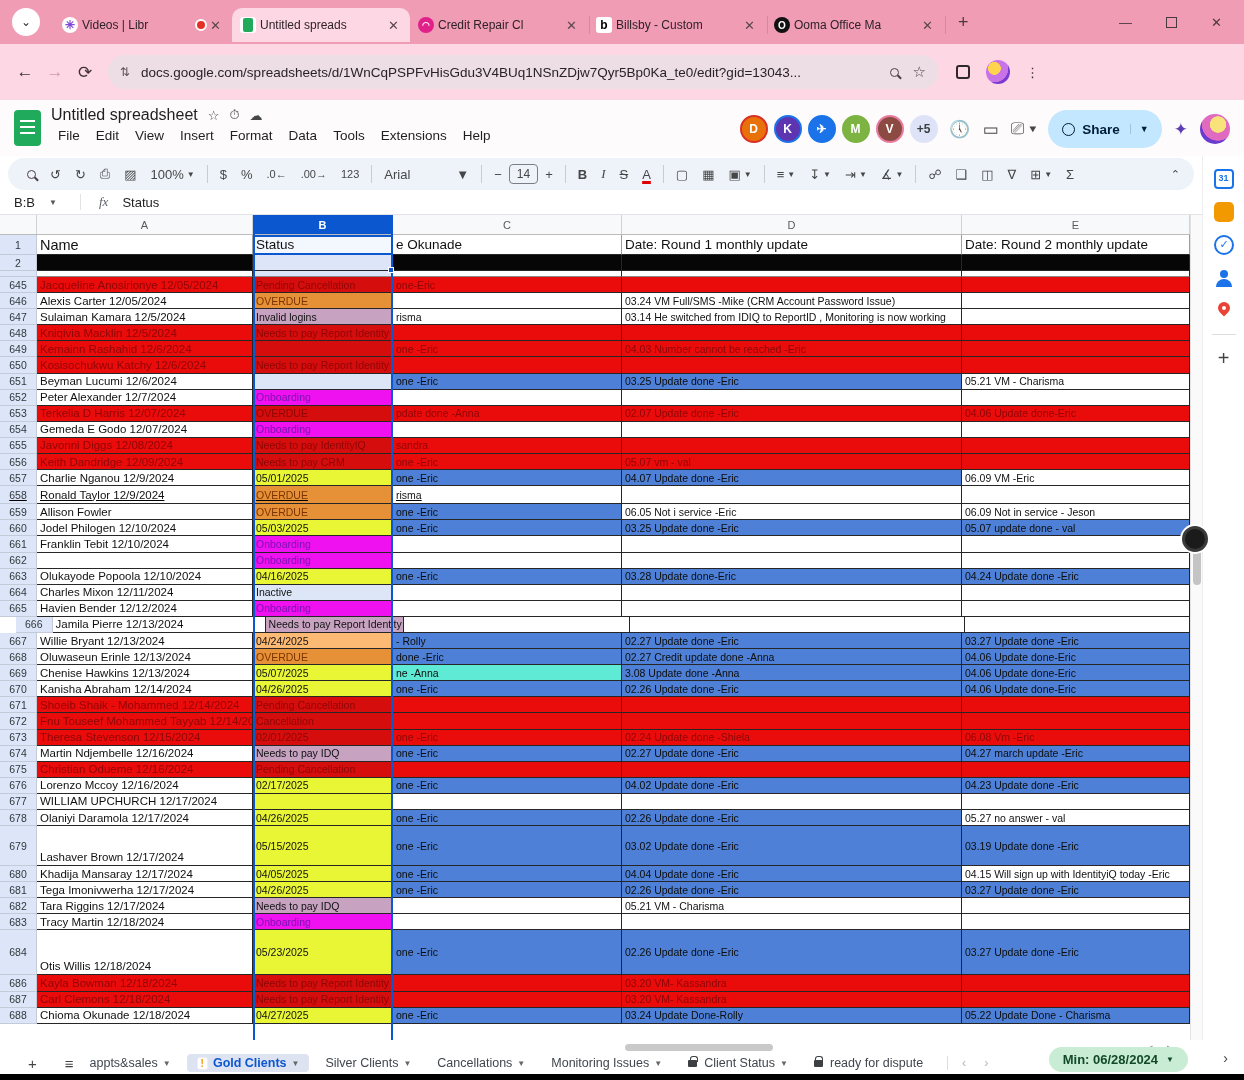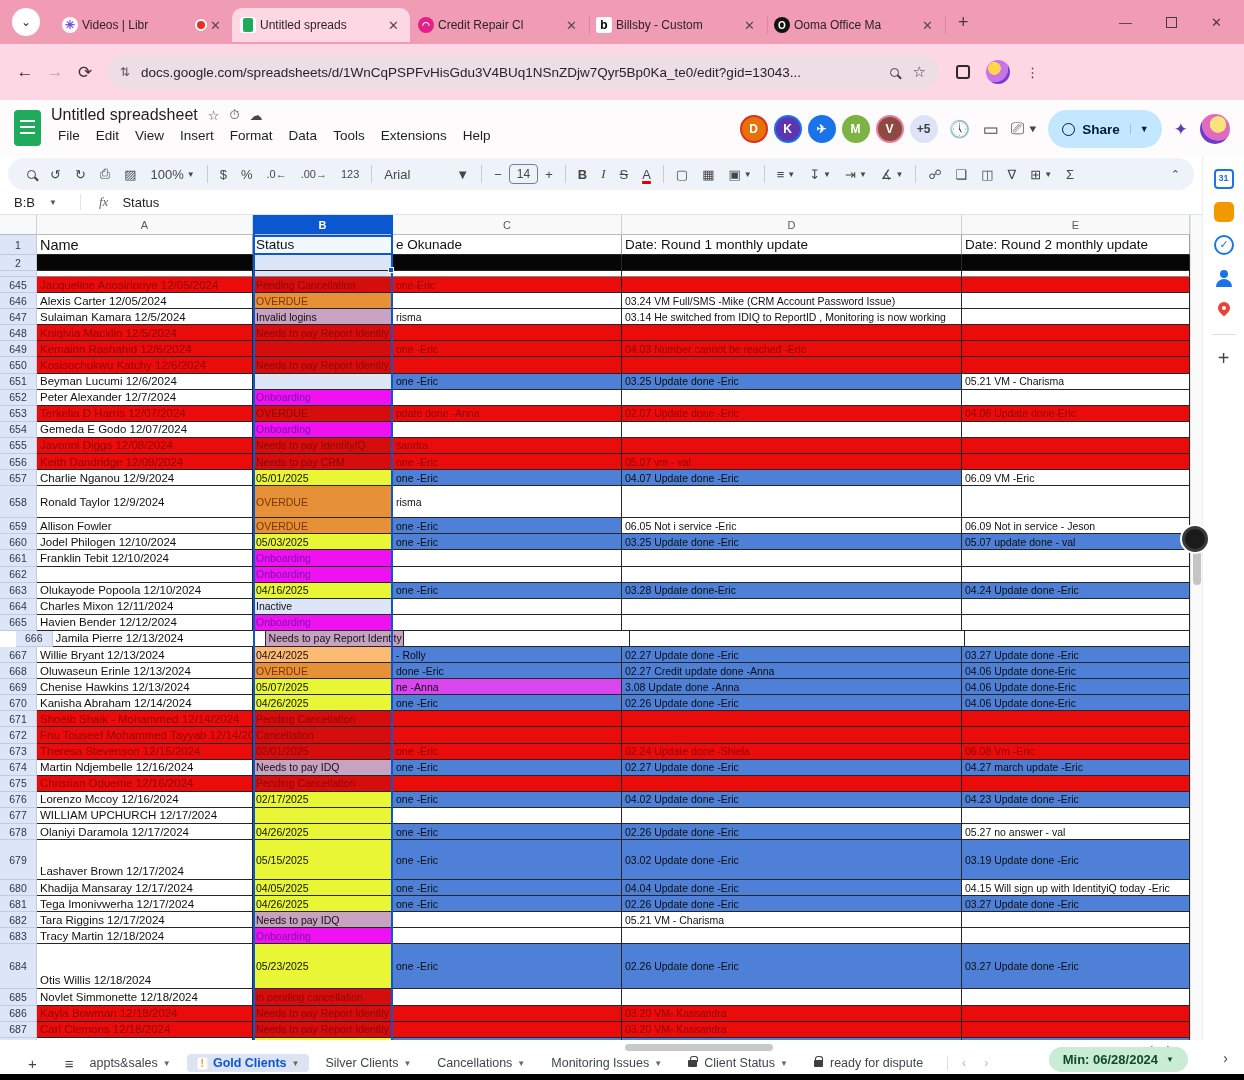--- a/index.html
+++ b/index.html
@@ -459,21 +459,21 @@
           <div class="cell cw5" style="background: rgb(234, 11, 11); color: rgb(143, 6, 6);"></div>
         </div>
         <div class="grow" style="height: 16.1px;">
           <div class="rn">657</div>
           <div class="cell cw1 namecell" style="background: rgb(255, 255, 255); color: rgb(17, 17, 17); font-size: 11.5px;">Charlie Nganou 12/9/2024</div>
           <div class="cell cw2" style="background: rgb(233, 246, 54); color: rgb(17, 17, 17);">05/01/2025</div>
           <div class="cell cw3" style="background: rgb(77, 128, 214); color: rgb(13, 13, 13);">one -Eric</div>
           <div class="cell cw4" style="background: rgb(77, 128, 214); color: rgb(13, 13, 13);">04.07 Update done -Eric</div>
           <div class="cell cw5" style="background: rgb(255, 255, 255); color: rgb(17, 17, 17);">06.09 VM -Eric</div>
         </div>
-        <div class="grow" style="height: 32px;">
+        <div class="grow" style="height: 18px; text-decoration: underline;">
           <div class="rn">658</div>
           <div class="cell cw1 namecell" style="background: rgb(255, 255, 255); color: rgb(17, 17, 17); font-size: 11.5px;">Ronald Taylor 12/9/2024</div>
           <div class="cell cw2" style="background: rgb(230, 145, 56); color: rgb(126, 52, 0);">OVERDUE</div>
           <div class="cell cw3" style="background: rgb(255, 255, 255); color: rgb(17, 17, 17);">risma</div>
           <div class="cell cw4" style="background: rgb(255, 255, 255); color: rgb(17, 17, 17);"></div>
           <div class="cell cw5" style="background: rgb(255, 255, 255); color: rgb(17, 17, 17);"></div>
         </div>
         <div class="grow" style="height: 16.1px;">
           <div class="rn">659</div>
           <div class="cell cw1 namecell" style="background: rgb(255, 255, 255); color: rgb(17, 17, 17); font-size: 11.5px;">Allison Fowler</div>
@@ -551,21 +551,21 @@
           <div class="cell cw1 namecell" style="background: rgb(255, 255, 255); color: rgb(17, 17, 17); font-size: 11.5px;">Oluwaseun Erinle 12/13/2024</div>
           <div class="cell cw2" style="background: rgb(230, 145, 56); color: rgb(126, 52, 0);">OVERDUE</div>
           <div class="cell cw3" style="background: rgb(77, 128, 214); color: rgb(13, 13, 13);">done -Eric</div>
           <div class="cell cw4" style="background: rgb(77, 128, 214); color: rgb(13, 13, 13);">02.27 Credit update done -Anna</div>
           <div class="cell cw5" style="background: rgb(77, 128, 214); color: rgb(13, 13, 13);">04.06 Update done-Eric</div>
         </div>
         <div class="grow" style="height: 16.1px;">
           <div class="rn">669</div>
           <div class="cell cw1 namecell" style="background: rgb(255, 255, 255); color: rgb(17, 17, 17); font-size: 11.5px;">Chenise Hawkins 12/13/2024</div>
           <div class="cell cw2" style="background: rgb(233, 246, 54); color: rgb(17, 17, 17);">05/07/2025</div>
-          <div class="cell cw3" style="background: #d946ef; color: rgb(13, 13, 13);">ne -Anna</div>
+          <div class="cell cw3" style="background: #5eead4; color: rgb(13, 13, 13);">ne -Anna</div>
           <div class="cell cw4" style="background: rgb(77, 128, 214); color: rgb(13, 13, 13);">3.08 Update done -Anna</div>
           <div class="cell cw5" style="background: rgb(77, 128, 214); color: rgb(13, 13, 13);">04.06 Update done-Eric</div>
         </div>
         <div class="grow" style="height: 16.1px;">
           <div class="rn">670</div>
           <div class="cell cw1 namecell" style="background: rgb(255, 255, 255); color: rgb(17, 17, 17); font-size: 11.5px;">Kanisha Abraham 12/14/2024</div>
           <div class="cell cw2" style="background: rgb(233, 246, 54); color: rgb(17, 17, 17);">04/26/2025</div>
           <div class="cell cw3" style="background: rgb(77, 128, 214); color: rgb(13, 13, 13);">one -Eric</div>
           <div class="cell cw4" style="background: rgb(77, 128, 214); color: rgb(13, 13, 13);">02.26 Update done -Eric</div>
           <div class="cell cw5" style="background: rgb(77, 128, 214); color: rgb(13, 13, 13);">04.06 Update done-Eric</div>
@@ -674,28 +674,20 @@
           <div class="cell cw4" style="background: rgb(255, 255, 255); color: rgb(17, 17, 17);"></div>
           <div class="cell cw5" style="background: rgb(255, 255, 255); color: rgb(17, 17, 17);"></div>
         </div>
         <div class="grow tall" style="height: 45px;">
           <div class="rn">684</div>
           <div class="cell cw1 namecell" style="background: rgb(255, 255, 255); color: rgb(17, 17, 17); font-size: 11.5px;">Otis Willis 12/18/2024</div>
           <div class="cell cw2" style="background: rgb(233, 246, 54); color: rgb(17, 17, 17);">05/23/2025</div>
           <div class="cell cw3" style="background: rgb(77, 128, 214); color: rgb(13, 13, 13);">one -Eric</div>
           <div class="cell cw4" style="background: rgb(77, 128, 214); color: rgb(13, 13, 13);">02.26 Update done -Eric</div>
           <div class="cell cw5" style="background: rgb(77, 128, 214); color: rgb(13, 13, 13);">03.27 Update done -Eric</div>
-        </div>
-        <div class="grow" style="height: 16.1px;">
-          <div class="rn">685</div>
-          <div class="cell cw1 namecell" style="background: rgb(255, 255, 255); color: rgb(17, 17, 17); font-size: 11.5px;">Novlet Simmonette 12/18/2024</div>
-          <div class="cell cw2" style="background: rgb(213, 13, 13); color: rgb(143, 6, 6);">in pending cancellation</div>
-          <div class="cell cw3" style="background: rgb(255, 255, 255); color: rgb(17, 17, 17);"></div>
-          <div class="cell cw4" style="background: rgb(255, 255, 255); color: rgb(17, 17, 17);"></div>
-          <div class="cell cw5" style="background: rgb(255, 255, 255); color: rgb(17, 17, 17);"></div>
         </div>
         <div class="grow" style="height: 16.1px;">
           <div class="rn">686</div>
           <div class="cell cw1 namecell" style="background: rgb(234, 11, 11); color: rgb(143, 6, 6); font-size: 11.5px;">Kayla Bowman 12/18/2024</div>
           <div class="cell cw2" style="background: rgb(213, 13, 13); color: rgb(143, 6, 6);">Needs to pay Report Identity</div>
           <div class="cell cw3" style="background: rgb(234, 11, 11); color: rgb(143, 6, 6);"></div>
           <div class="cell cw4" style="background: rgb(234, 11, 11); color: rgb(143, 6, 6);">03.20 VM- Kassandra</div>
           <div class="cell cw5" style="background: rgb(234, 11, 11); color: rgb(143, 6, 6);"></div>
         </div>
         <div class="grow" style="height: 16.1px;">

